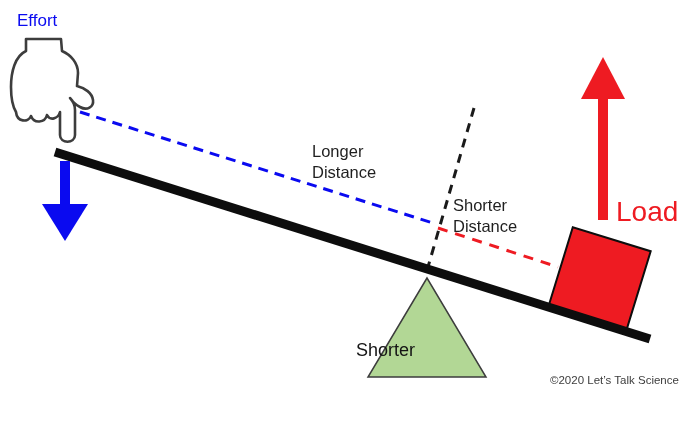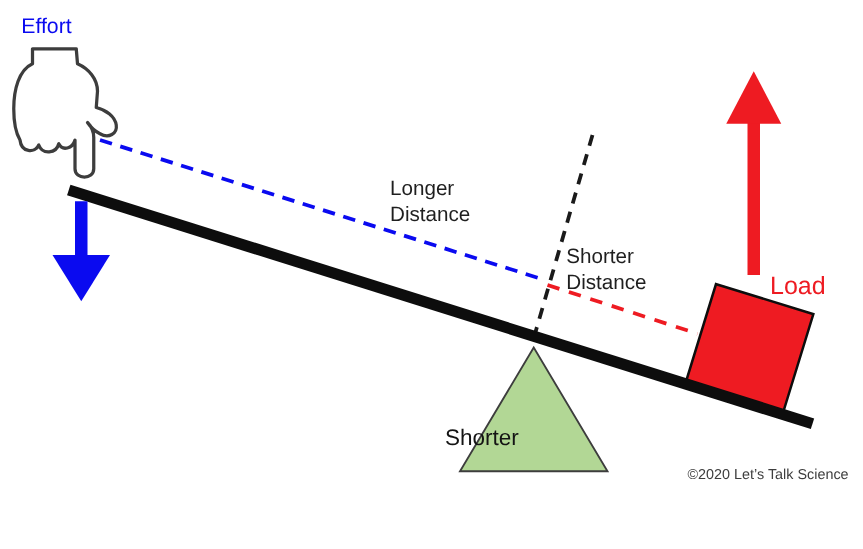--- a/index.html
+++ b/index.html
@@ -5,21 +5,21 @@
   html,body{margin:0;padding:0;background:#fff;}
   .stage{
     position:relative;width:690px;height:439px;background:#fff;overflow:hidden;
     font-family:"Liberation Sans", sans-serif;
   }
   .stage svg{position:absolute;left:0;top:0;}
   .lbl{position:absolute;white-space:nowrap;font-weight:500;}
   .lbl.center{text-align:left;white-space:normal;}
   .lbl span{display:block;}
   #effort-label{left:17px;top:9px;font-size:17px;line-height:24px;color:var(--effort_blue);}
-  #load-label{left:616px;top:200px;font-size:20px;line-height:24px;color:var(--load_red);margin-top:17px;}
+  #load-label{left:616px;top:200px;font-size:28px;line-height:24px;color:var(--load_red);}
   #longer-label{left:312px;top:141px;width:140px;font-size:16.5px;line-height:21px;color:var(--text_dark);}
   #shorter-label{left:453px;top:195px;width:140px;font-size:16.5px;line-height:21px;color:var(--text_dark);}
   #fulcrum-label{left:356px;top:340px;width:140px;font-size:18px;line-height:20px;color:#141414;font-weight:500;}
   #copyright-label{left:550px;top:374px;font-size:11.5px;line-height:13px;color:var(--copyright_gray);font-weight:400;}
   .beam{stroke:var(--line_black);stroke-width:9;}
   .dash{stroke-width:3;fill:none;}
   .dash.blue{stroke:var(--effort_blue);stroke-dasharray:10 7;}
   .dash.dark{stroke:#1a1a1a;stroke-dasharray:9 7;}
   .dash.red{stroke:var(--load_red);stroke-dasharray:10 8;}
   .fulcrum-shape{fill:var(--fulcrum_green);stroke:var(--outline_gray);stroke-width:1.5;}

